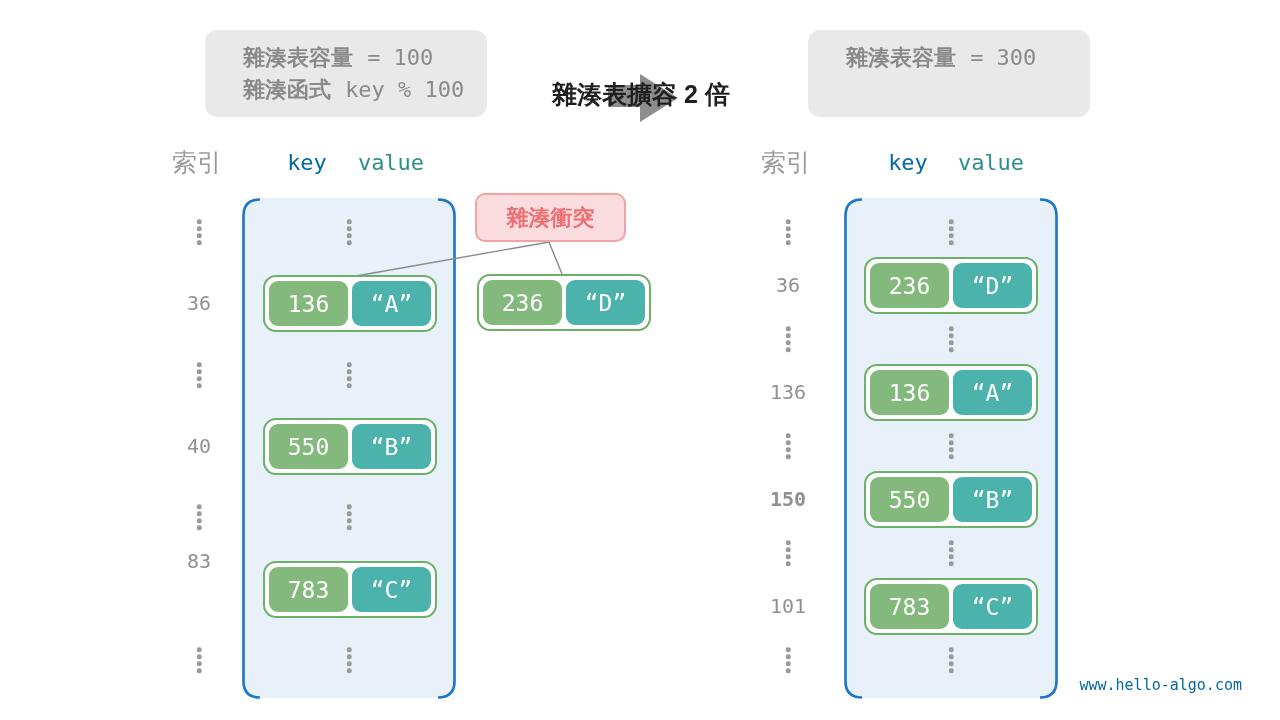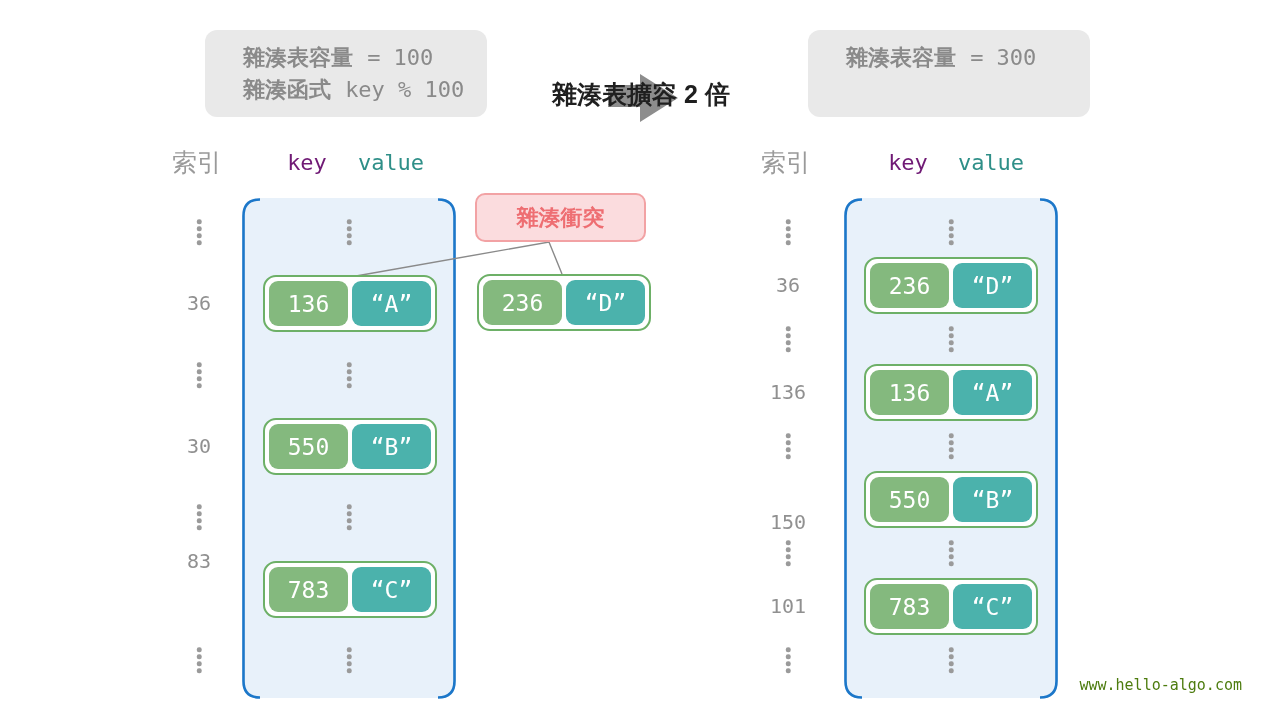--- a/index.html
+++ b/index.html
@@ -13,21 +13,21 @@
   .note .lbl{font-weight:bold;}
   .note .code{font-family:"DejaVu Sans Mono",monospace;margin-left:8px;}
 
   
   .title{position:absolute;left:641px;top:46px;transform:translate(-50%,-50%);
          font-size:25px;font-weight:bold;color:#1f1f1f;white-space:nowrap;margin-top:48px;}
 
   
   .hdr{position:absolute;transform:translate(-50%,-50%);white-space:nowrap;}
   .hdr-cjk{color:#9a9a9a;font-size:25px;}
-  .hdr-key{color:#701a75;font-family:"DejaVu Sans Mono",monospace;font-size:22px;}
+  .hdr-key{color:#0369a1;font-family:"DejaVu Sans Mono",monospace;font-size:22px;}
   .hdr-val{color:#2e8f88;font-family:"DejaVu Sans Mono",monospace;font-size:22px;}
 
   
   .bucket{position:absolute;top:198px;width:214px;height:500px;background:#e8f1fa;border-radius:16px;}
 
   
   .idx{position:absolute;transform:translate(-50%,-50%);color:#909090;
        font-family:"DejaVu Sans Mono",monospace;font-size:20px;}
 
   
@@ -36,27 +36,27 @@
 
   
   .pair{position:absolute;display:flex;gap:4px;background:#ffffff;border:2.5px solid #6db067;
         border-radius:13px;padding:4px;box-sizing:border-box;width:174px;height:57px;}
   .cell{flex:1;border-radius:9px;color:#ffffff;font-family:"DejaVu Sans Mono",monospace;
         font-size:23px;display:flex;align-items:center;justify-content:center;}
   .cell.k{background:#84b97e;}
   .cell.v{background:#4bb2ac;}
 
   
-  .collision{position:absolute;left:475px;top:193px;width:171px;height:49px;box-sizing:border-box;
+  .collision{position:absolute;left:475px;top:193px;width:151px;height:49px;box-sizing:border-box;
              background:#fbdcde;border:2px solid #f2a2a4;border-radius:10px;color:#ee6e72;
              font-weight:bold;font-size:22px;display:flex;align-items:center;justify-content:center;}
 
   .overlay{position:absolute;left:0;top:0;width:1280px;height:720px;pointer-events:none;}
 
-  .watermark{position:absolute;right:38px;top:676px;color:#4d7c0f;
+  .watermark{position:absolute;right:38px;top:676px;color:#0369a1;
              font-family:"DejaVu Sans Mono",monospace;font-size:15px;}
 </style>
 </head>
 <body>
 
 <div class="canvas">
 
   <div class="bucket" style="left:242px;"></div>
   <div class="bucket" style="left:844px;"></div>
 
@@ -123,21 +123,21 @@
       <i></i>
       <i></i>
     </div>
   <div class="vdots" style="left:349px;top:375px;">
       <i></i>
       <i></i>
       <i></i>
       <i></i>
     </div>
 
-  <div class="idx" style="left:199px;top:446px;">30</div>
+  <div class="idx" style="left:199px;top:446px;">40</div>
   <div class="pair" style="left:263px;top:418px;">
     <div class="cell k">550</div>
     <div class="cell v">“B”</div>
   </div>
 
   <div class="vdots" style="left:199px;top:517px;">
       <i></i>
       <i></i>
       <i></i>
       <i></i>
@@ -217,21 +217,21 @@
       <i></i>
       <i></i>
     </div>
   <div class="vdots" style="left:951px;top:446px;">
       <i></i>
       <i></i>
       <i></i>
       <i></i>
     </div>
 
-  <div class="idx" style="left:788px;top:522px;">150</div>
+  <div class="idx" style="left:788px;top:499px;font-weight:bold;">150</div>
   <div class="pair" style="left:864px;top:471px;">
     <div class="cell k">550</div>
     <div class="cell v">“B”</div>
   </div>
 
   <div class="vdots" style="left:788px;top:553px;">
       <i></i>
       <i></i>
       <i></i>
       <i></i>

